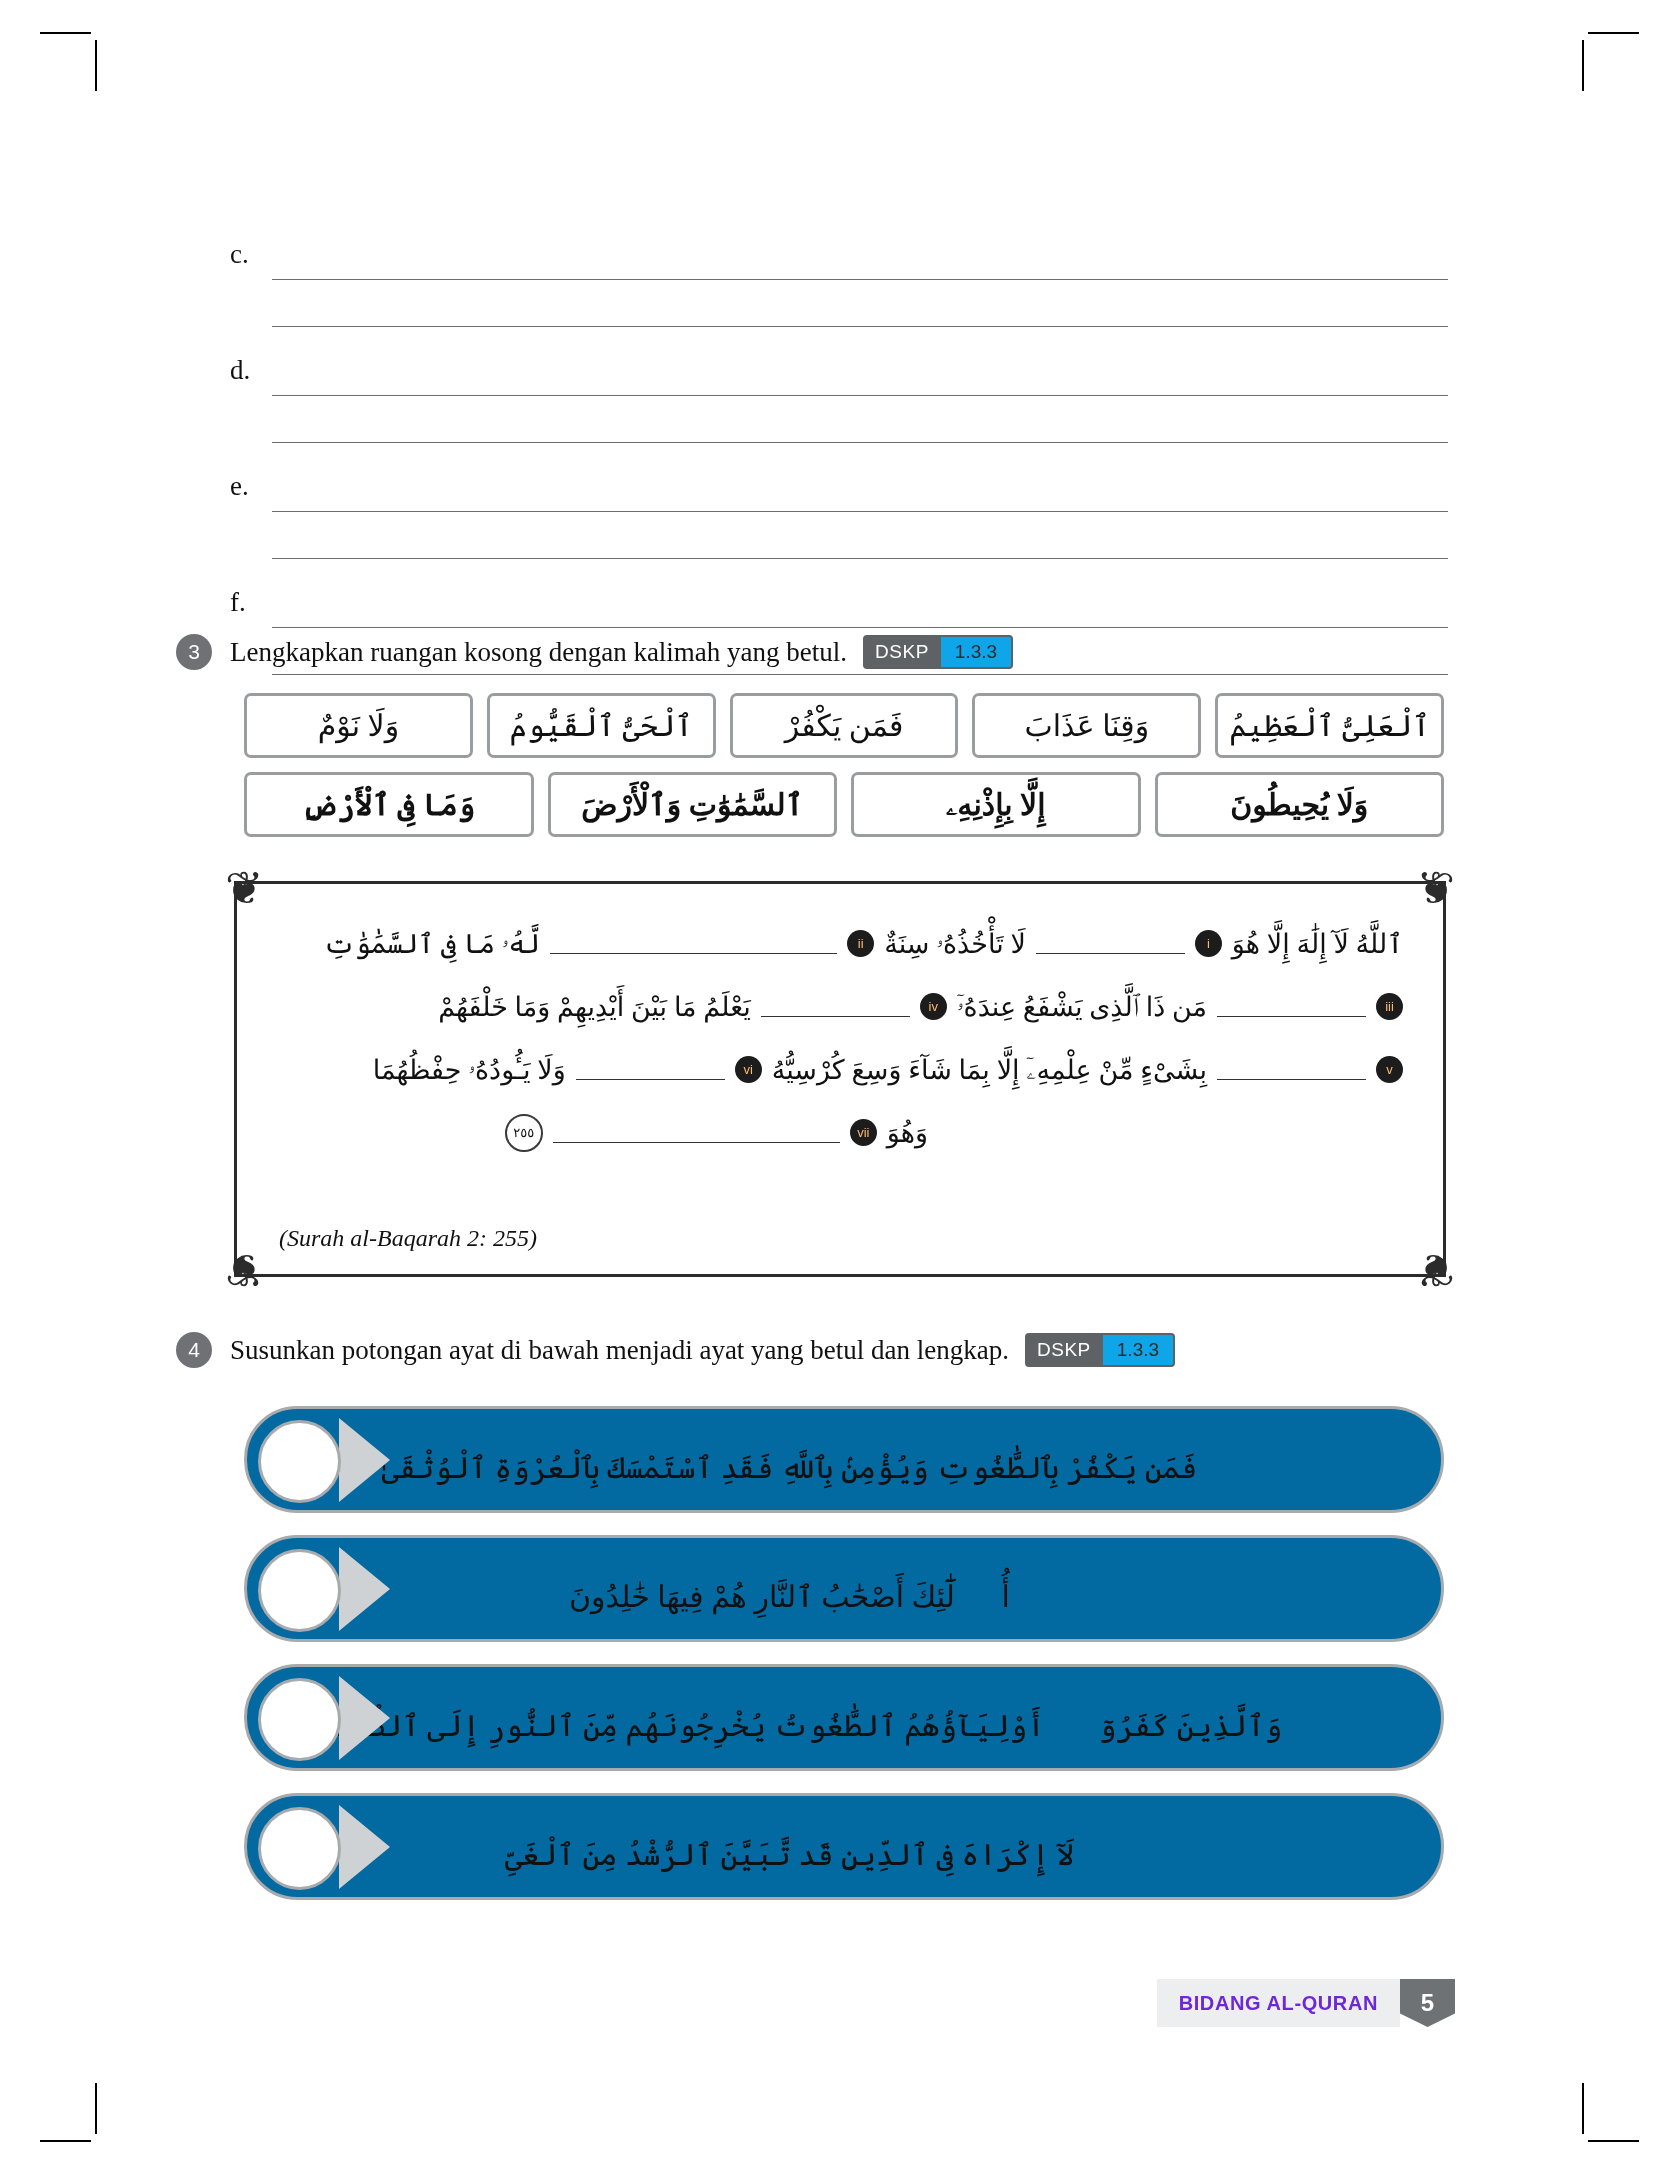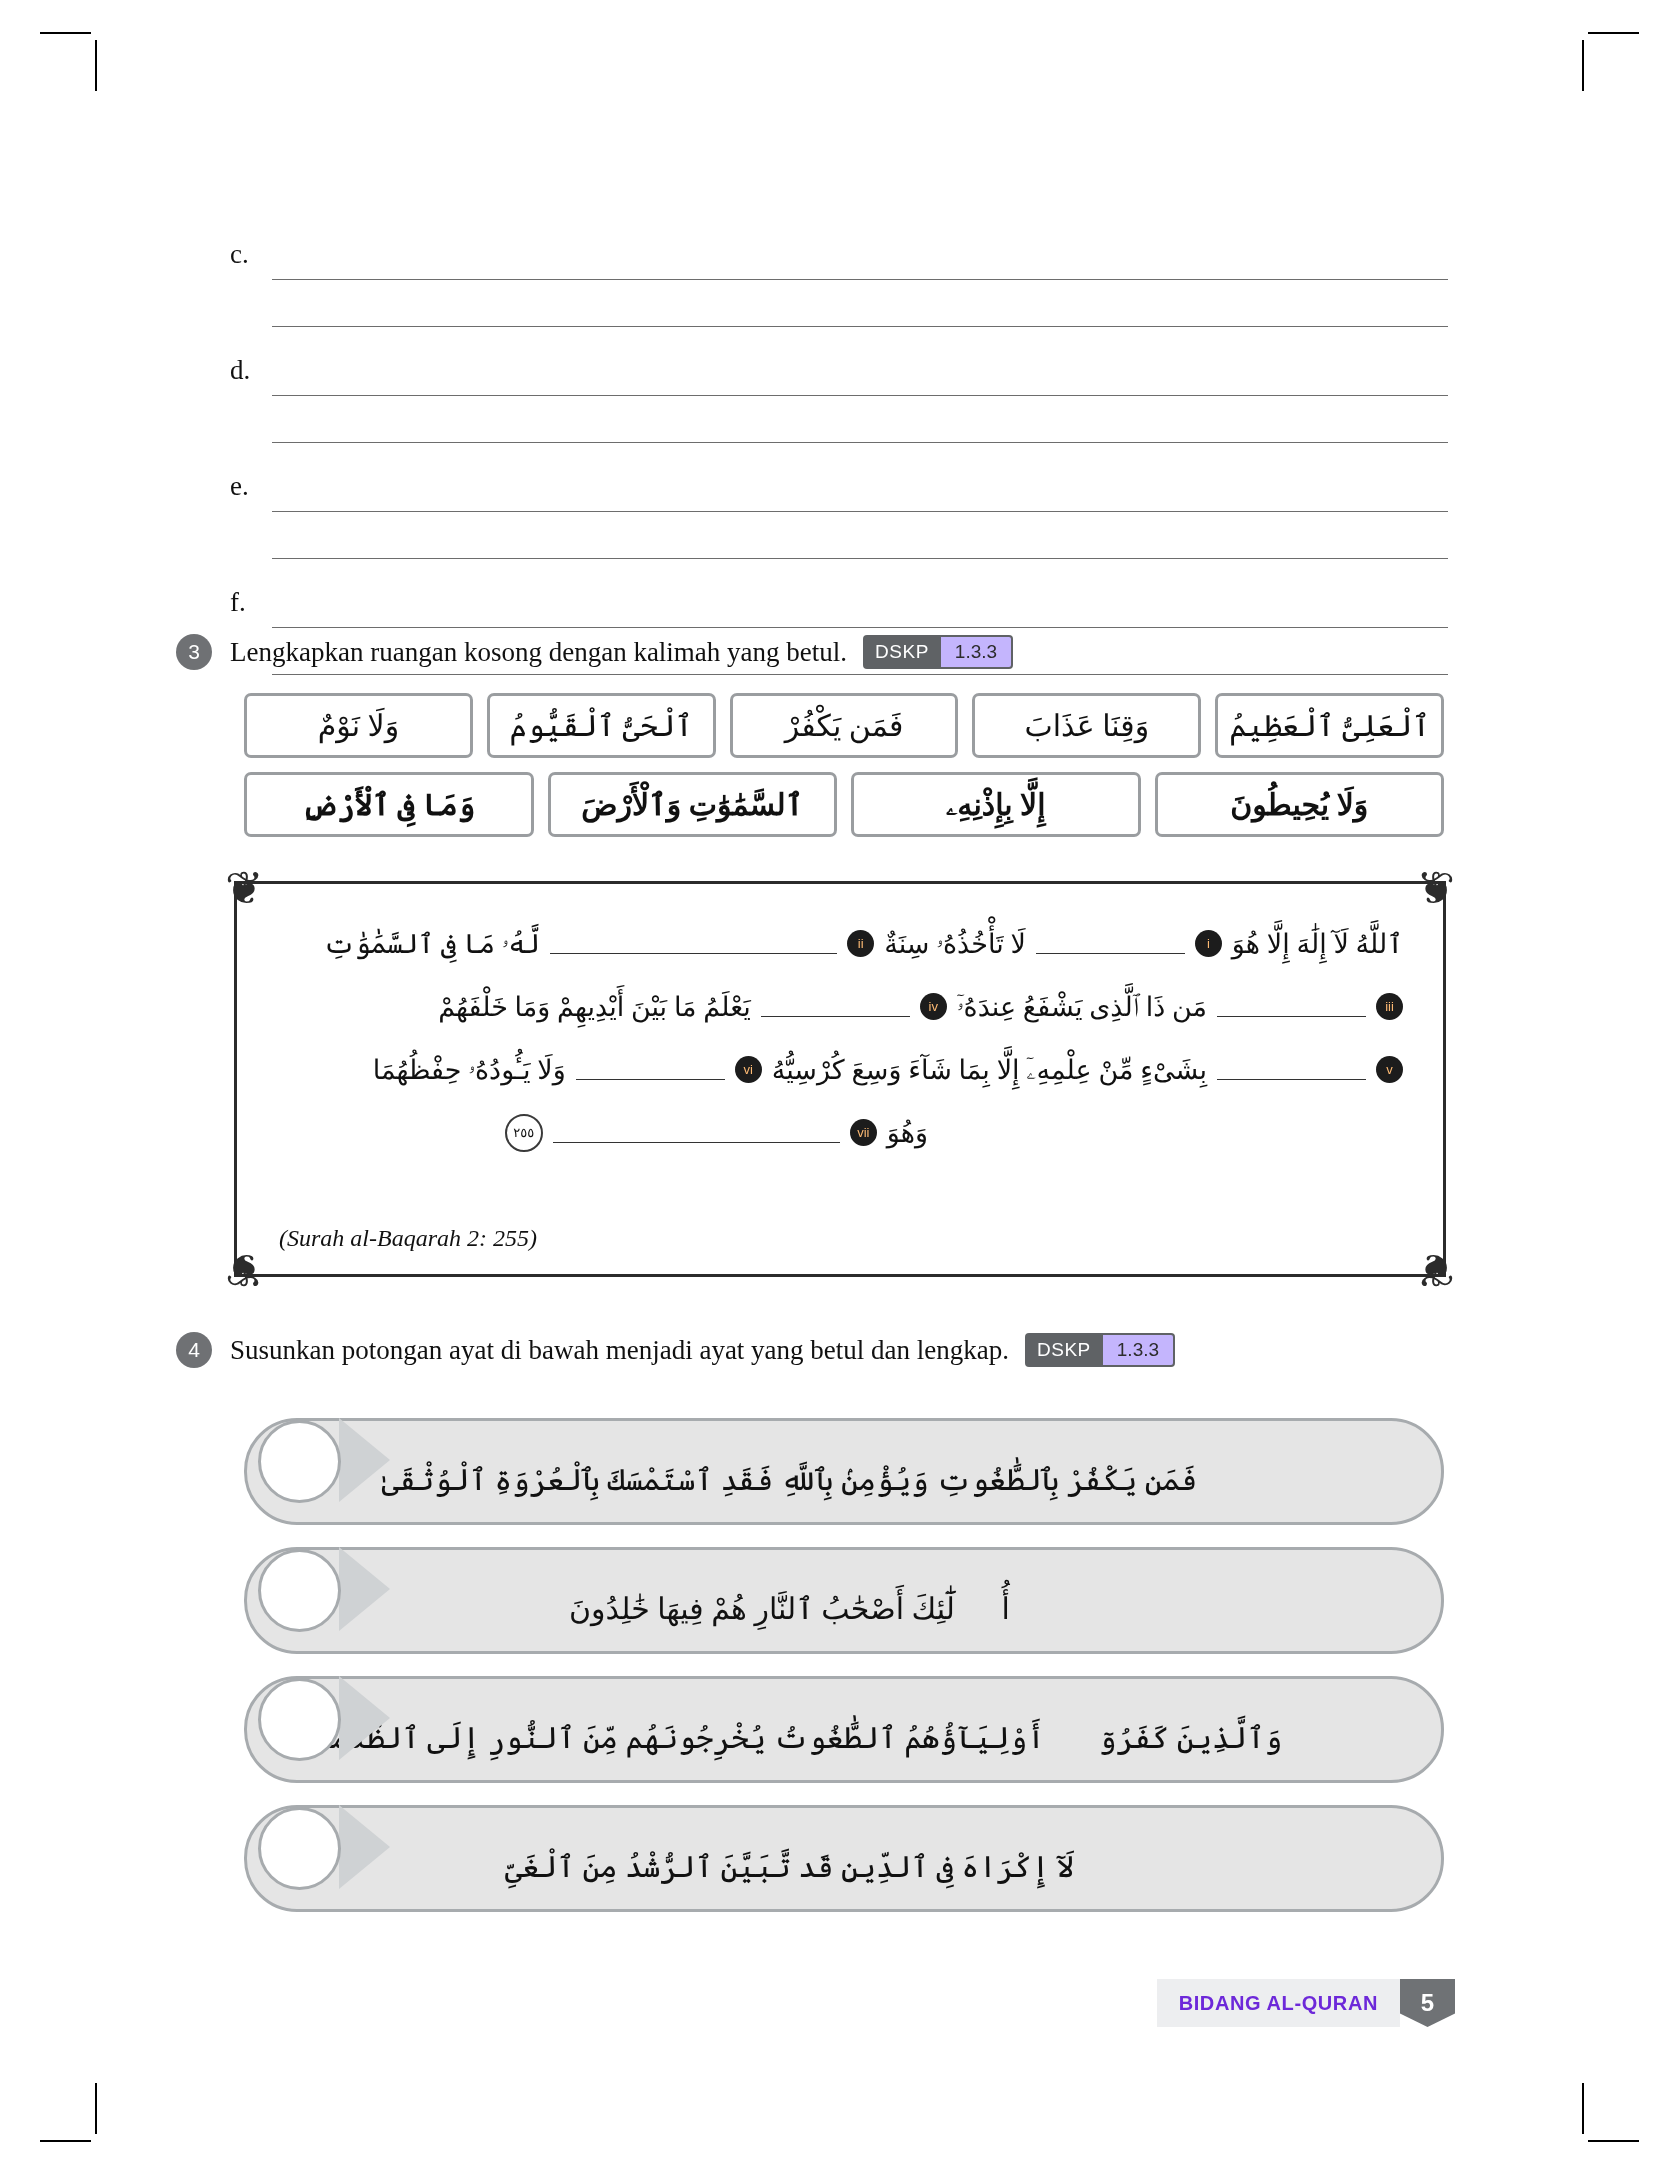--- a/index.html
+++ b/index.html
@@ -94,21 +94,21 @@
     color: #fff;
     font-family: "Liberation Sans", sans-serif;
     font-size: 19px;
     letter-spacing: 0.5px;
     padding: 12px 12px;
     display: flex;
     align-items: center;
     border-radius: 4px 0 0 4px;
   }
   .dskp-right {
-    background: #c4b5fd;
+    background: #0ea5e9;
     border: 2px solid #5f6265;
     border-left: none;
     color: #2c2c2c;
     font-family: "Liberation Sans", sans-serif;
     font-size: 19px;
     padding: 0 14px;
     display: flex;
     align-items: center;
     border-radius: 0 4px 4px 0;
   }
@@ -234,24 +234,24 @@
     display: flex;
     flex-direction: column;
     gap: 22px;
   }
   .strip {
     position: relative;
     height: 107px;
   }
   .strip-body {
     position: absolute;
-    left: 0; top: 12px;
+    left: 0; top: 0;
     width: 100%;
     height: 100%;
-    background: #e5e5e5;
+    background: #0369a1;
     border: 3px solid #a7abae;
     border-radius: 53px;
     box-sizing: border-box;
     display: flex;
     align-items: center;
     justify-content: center;
     direction: rtl;
     font-family: "Liberation Serif", serif;
     font-size: 30px;
     padding: 16px 149px 0 40px;

